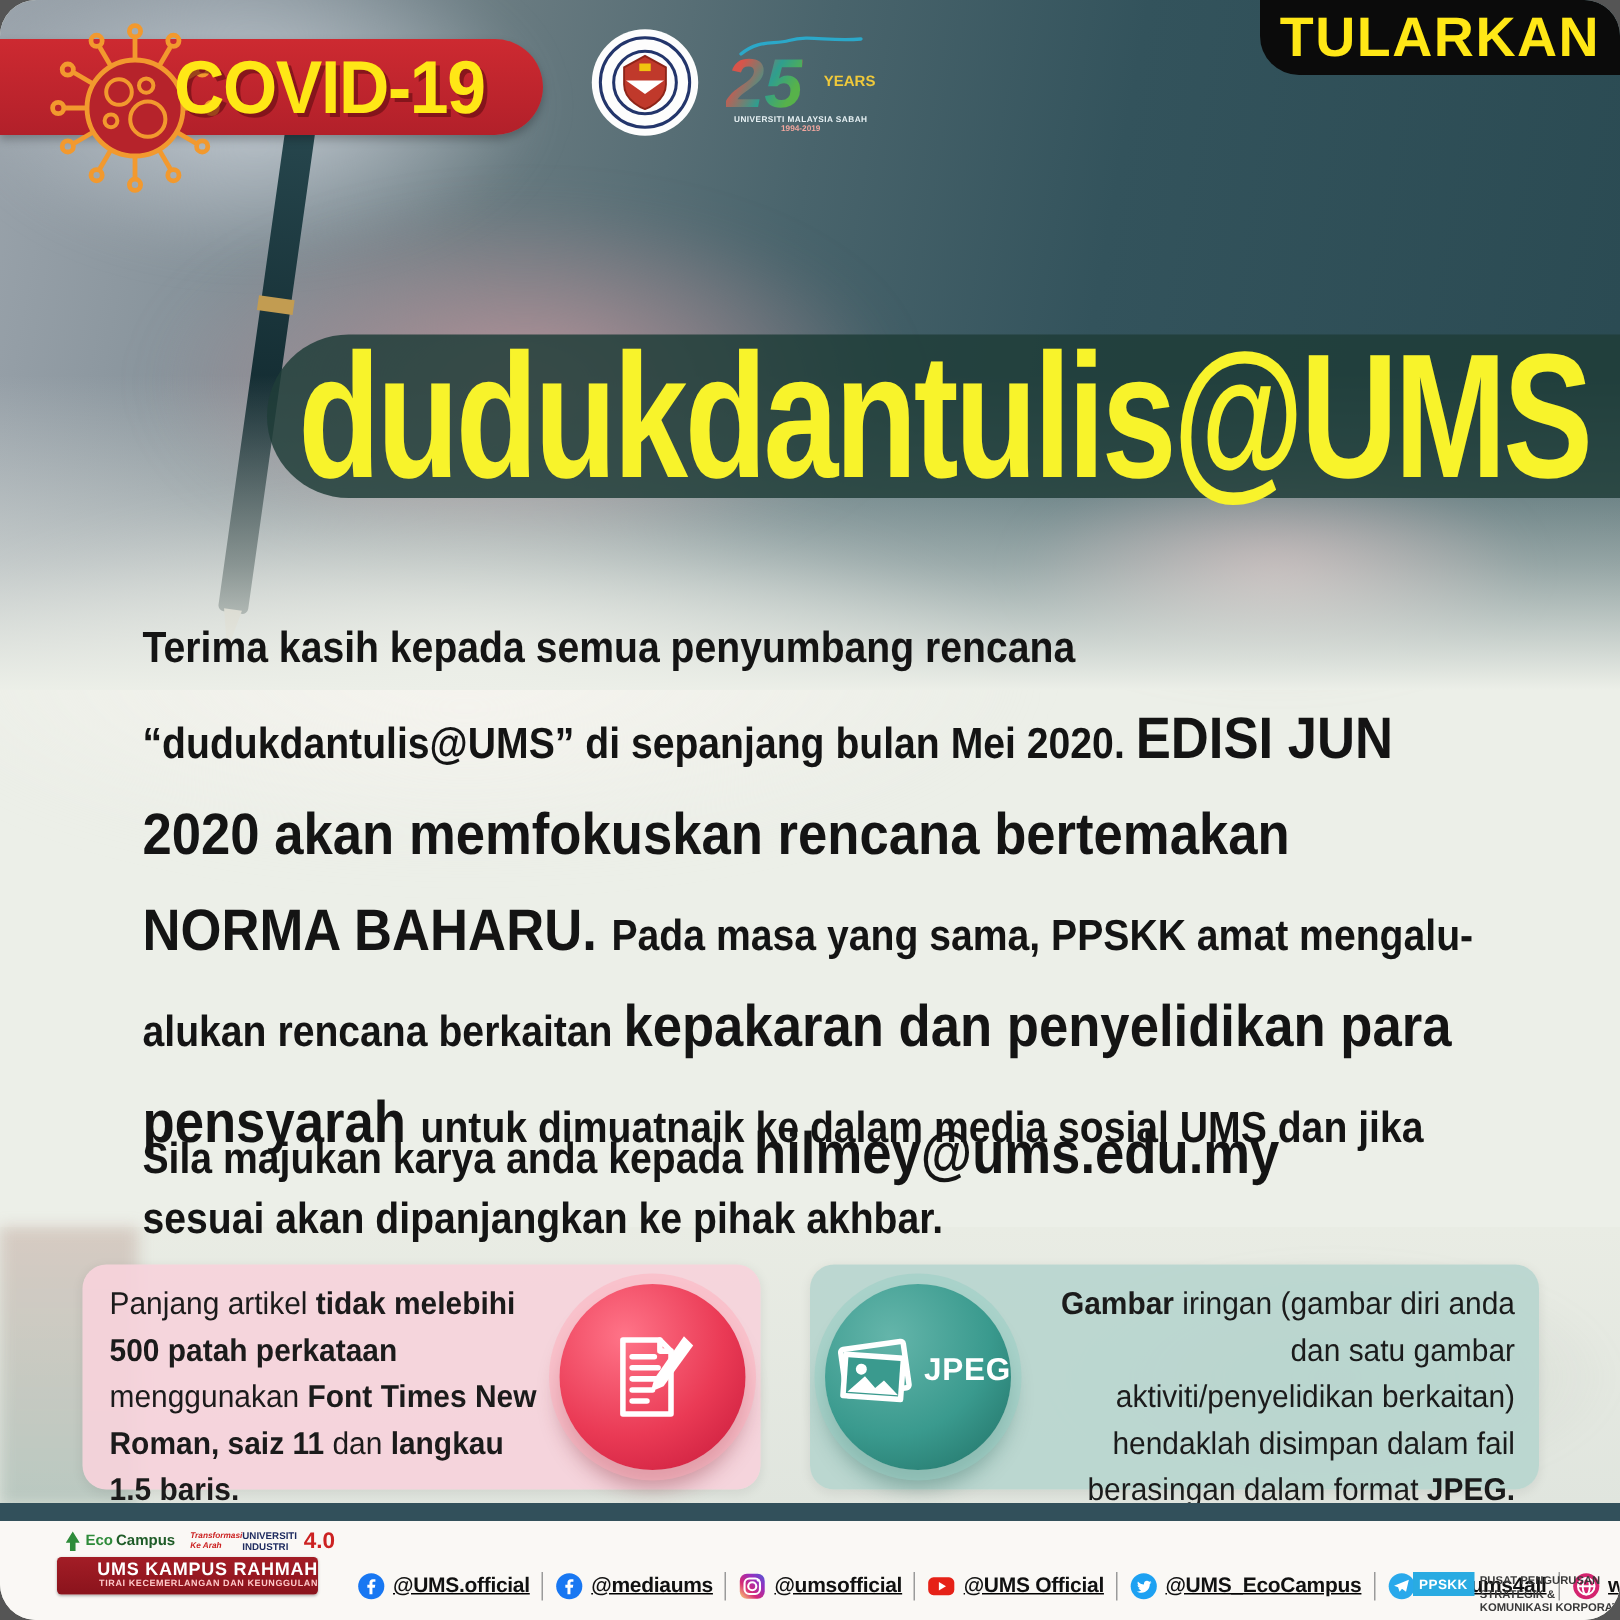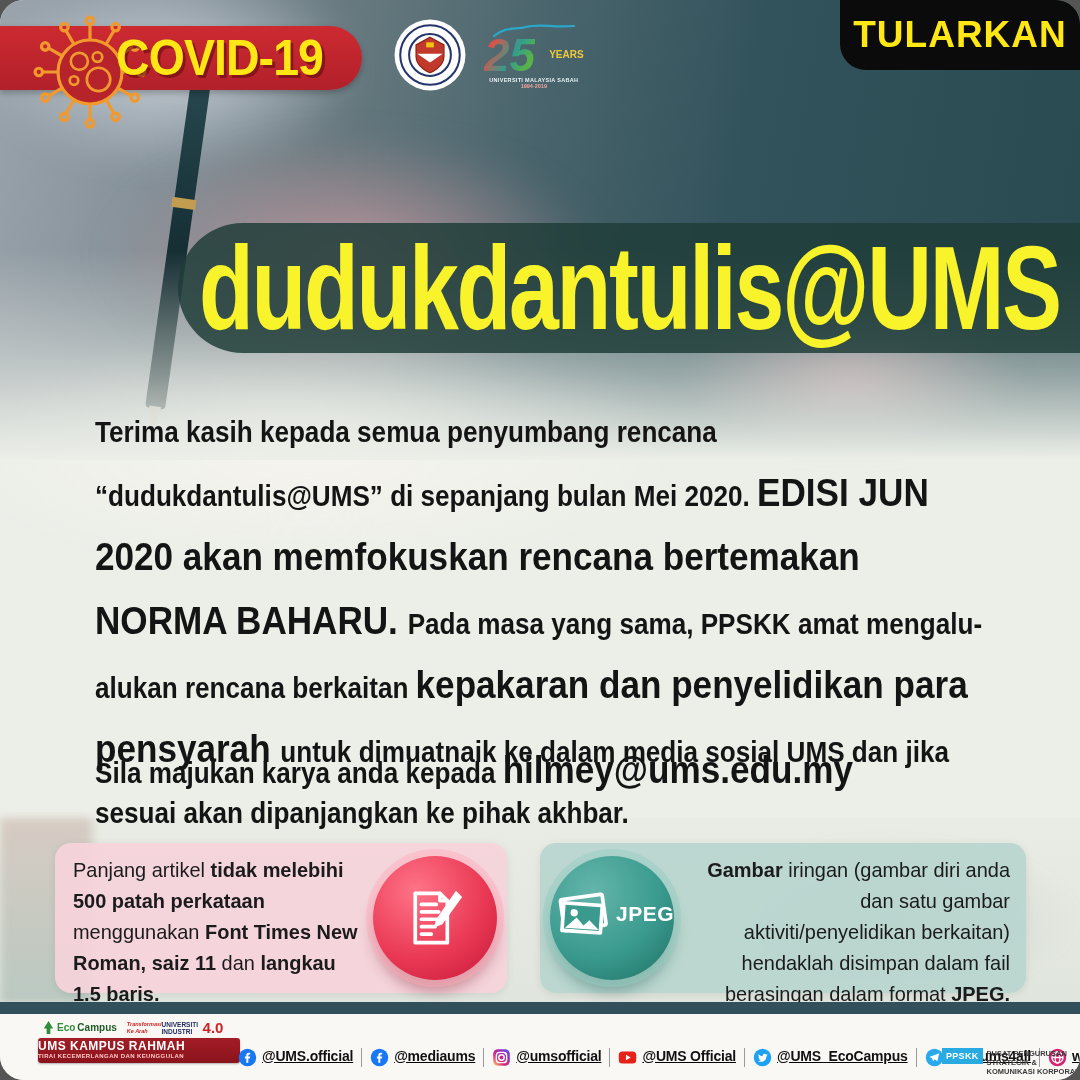--- a/index.html
+++ b/index.html
@@ -37,39 +37,39 @@
   .faint-bldg { position:absolute; left:700px; top:20px; width:380px; height:160px; border-radius:40%;
     background:radial-gradient(closest-side, rgba(150,162,150,.25), rgba(150,162,150,0)); filter:blur(8px); }
   
   .covid-badge { position:absolute; left:0; top:26px; width:362px; height:64px;
     border-radius:0 32px 32px 0; background:linear-gradient(180deg,#cd2a31,#b2202a);
     display:flex; align-items:center; box-shadow:0 3px 6px rgba(0,0,0,.25); }
   .covid-label { margin-left:116px; font-size:50px; font-weight:800; color:#ffe716;
     letter-spacing:-1px; transform:scaleX(.93); transform-origin:left center;
     text-shadow:3px 3px 0 rgba(96,12,16,.6); white-space:nowrap; }
   .virus { position:absolute; left:26px; top:-18px; width:128px; height:128px; }
-  .tularkan { position:absolute; right:0; top:0; width:240px; height:70px; background:#0b0b0b;
+  .tularkan { position:absolute; right:0; top:0; width:240px; height:50px; background:#0b0b0b;
     border-radius:0 0 0 26px; display:flex; align-items:center; justify-content:center; }
   .tularkan-label { color:#ffe716; font-size:37px; font-weight:800; letter-spacing:1px; }
   
   .ums-group { position:absolute; left:392px; top:16px; display:flex; align-items:center; gap:10px; }
   .ums-text { display:flex; flex-direction:column; align-items:center; }
   .ums-abbr { font-family:"Liberation Serif", serif; font-size:58px; line-height:52px; color:#fff; letter-spacing:3px; }
   .ums-name { font-size:10.5px; color:#fff; font-weight:700; letter-spacing:1.5px; margin-top:2px; white-space:nowrap; }
   .anniv { display:flex; flex-direction:column; align-items:center; margin-left:6px; }
   .anniv-top { display:flex; align-items:center;gap:12px; }
   .anniv-number { font-size:46px; line-height:42px; font-weight:800; font-style:italic;
     background:linear-gradient(120deg,#d8544a 20%, #2f9e8f 55%, #57b24a 80%); -webkit-background-clip:text;
     background-clip:text; color:transparent; }
   .anniv-years { font-size:10px; font-weight:800; color:#f0c columns93a; color:#f0c93a; margin-left:2px; }
   .anniv-caption { font-size:5.5px; font-weight:700; color:#e8f2f5; letter-spacing:.3px; margin-top:1px; }
   .anniv-range { font-size:5.5px; font-weight:700; color:#f0a69e; }
   .anniv-wave { margin-bottom:-4px; }
   
-  .title-banner { position:absolute; left:178px; right:0; top:223px; height:130px;
+  .title-banner { position:absolute; left:178px; right:0; top:223px; height:109px;
     background:rgba(31,61,56,.84); border-radius:65px 0 0 65px;
     display:flex; align-items:center; justify-content:center; }
   .title-text { color:#f8f32b; font-size:118px; font-weight:700; letter-spacing:-3px;
     transform:scaleX(.76); white-space:nowrap; }
   
   .body-text { position:absolute; left:95px; top:404px; width:1000px; line-height:56px;
     color:#141414; transform:scaleX(.9); transform-origin:left top; }
   .seg-m { font-size:29px; font-weight:700; }
   .seg-l { font-size:39px; font-weight:700; }
   .email-line { position:absolute; left:95px; top:748px; width:1000px;
@@ -109,22 +109,22 @@
   .left-logos { position:absolute; left:38px; top:1020px; width:180px; }
   .eco-ind-row { display:flex; gap:10px; align-items:flex-end; margin-left:4px; }
   .eco-logo { display:flex; align-items:center; gap:2px; }
   .eco-word { font-size:10px; font-weight:800; color:#2e8b3a; line-height:10px; }
   .campus-word { font-size:10px; font-weight:800; color:#1f5c28; line-height:10px; }
   .ind-logo { display:flex; line-height:7px; }
   .ind-top { font-size:5.5px; font-style:italic; font-weight:700; color:#c22; }
   .ind-mid { display:flex; align-items:center; gap:1px; }
   .ind-name { font-size:6.5px; font-weight:800; color:#1d2a5e; line-height:7px; width:40px; }
   .ind-40 { font-size:15px; font-weight:800; color:#c22; line-height:14px; }
-  .campus-banner { margin-top:3px; width:202px; background:linear-gradient(180deg,#a31d26,#8a131c);
-    border-radius:3px; padding:2px 0 3px; text-align:left; box-shadow:0 1px 2px rgba(0,0,0,.3); }
+  .campus-banner { margin-top:3px; width:174px; background:linear-gradient(180deg,#a31d26,#8a131c);
+    border-radius:3px; padding:2px 0 3px; text-align:right; box-shadow:0 1px 2px rgba(0,0,0,.3); }
   .campus-title { color:#fff; font-size:12px; font-weight:800; letter-spacing:.5px; line-height:13px; }
   .campus-sub { color:#ffc9c9; font-size:6px; font-weight:700; letter-spacing:.4px; line-height:7px; }
 </style>
 </head>
 <body>
 
 <div class="poster">
 
   <div class="photo">
     <div class="blob blob-shirt"></div>

